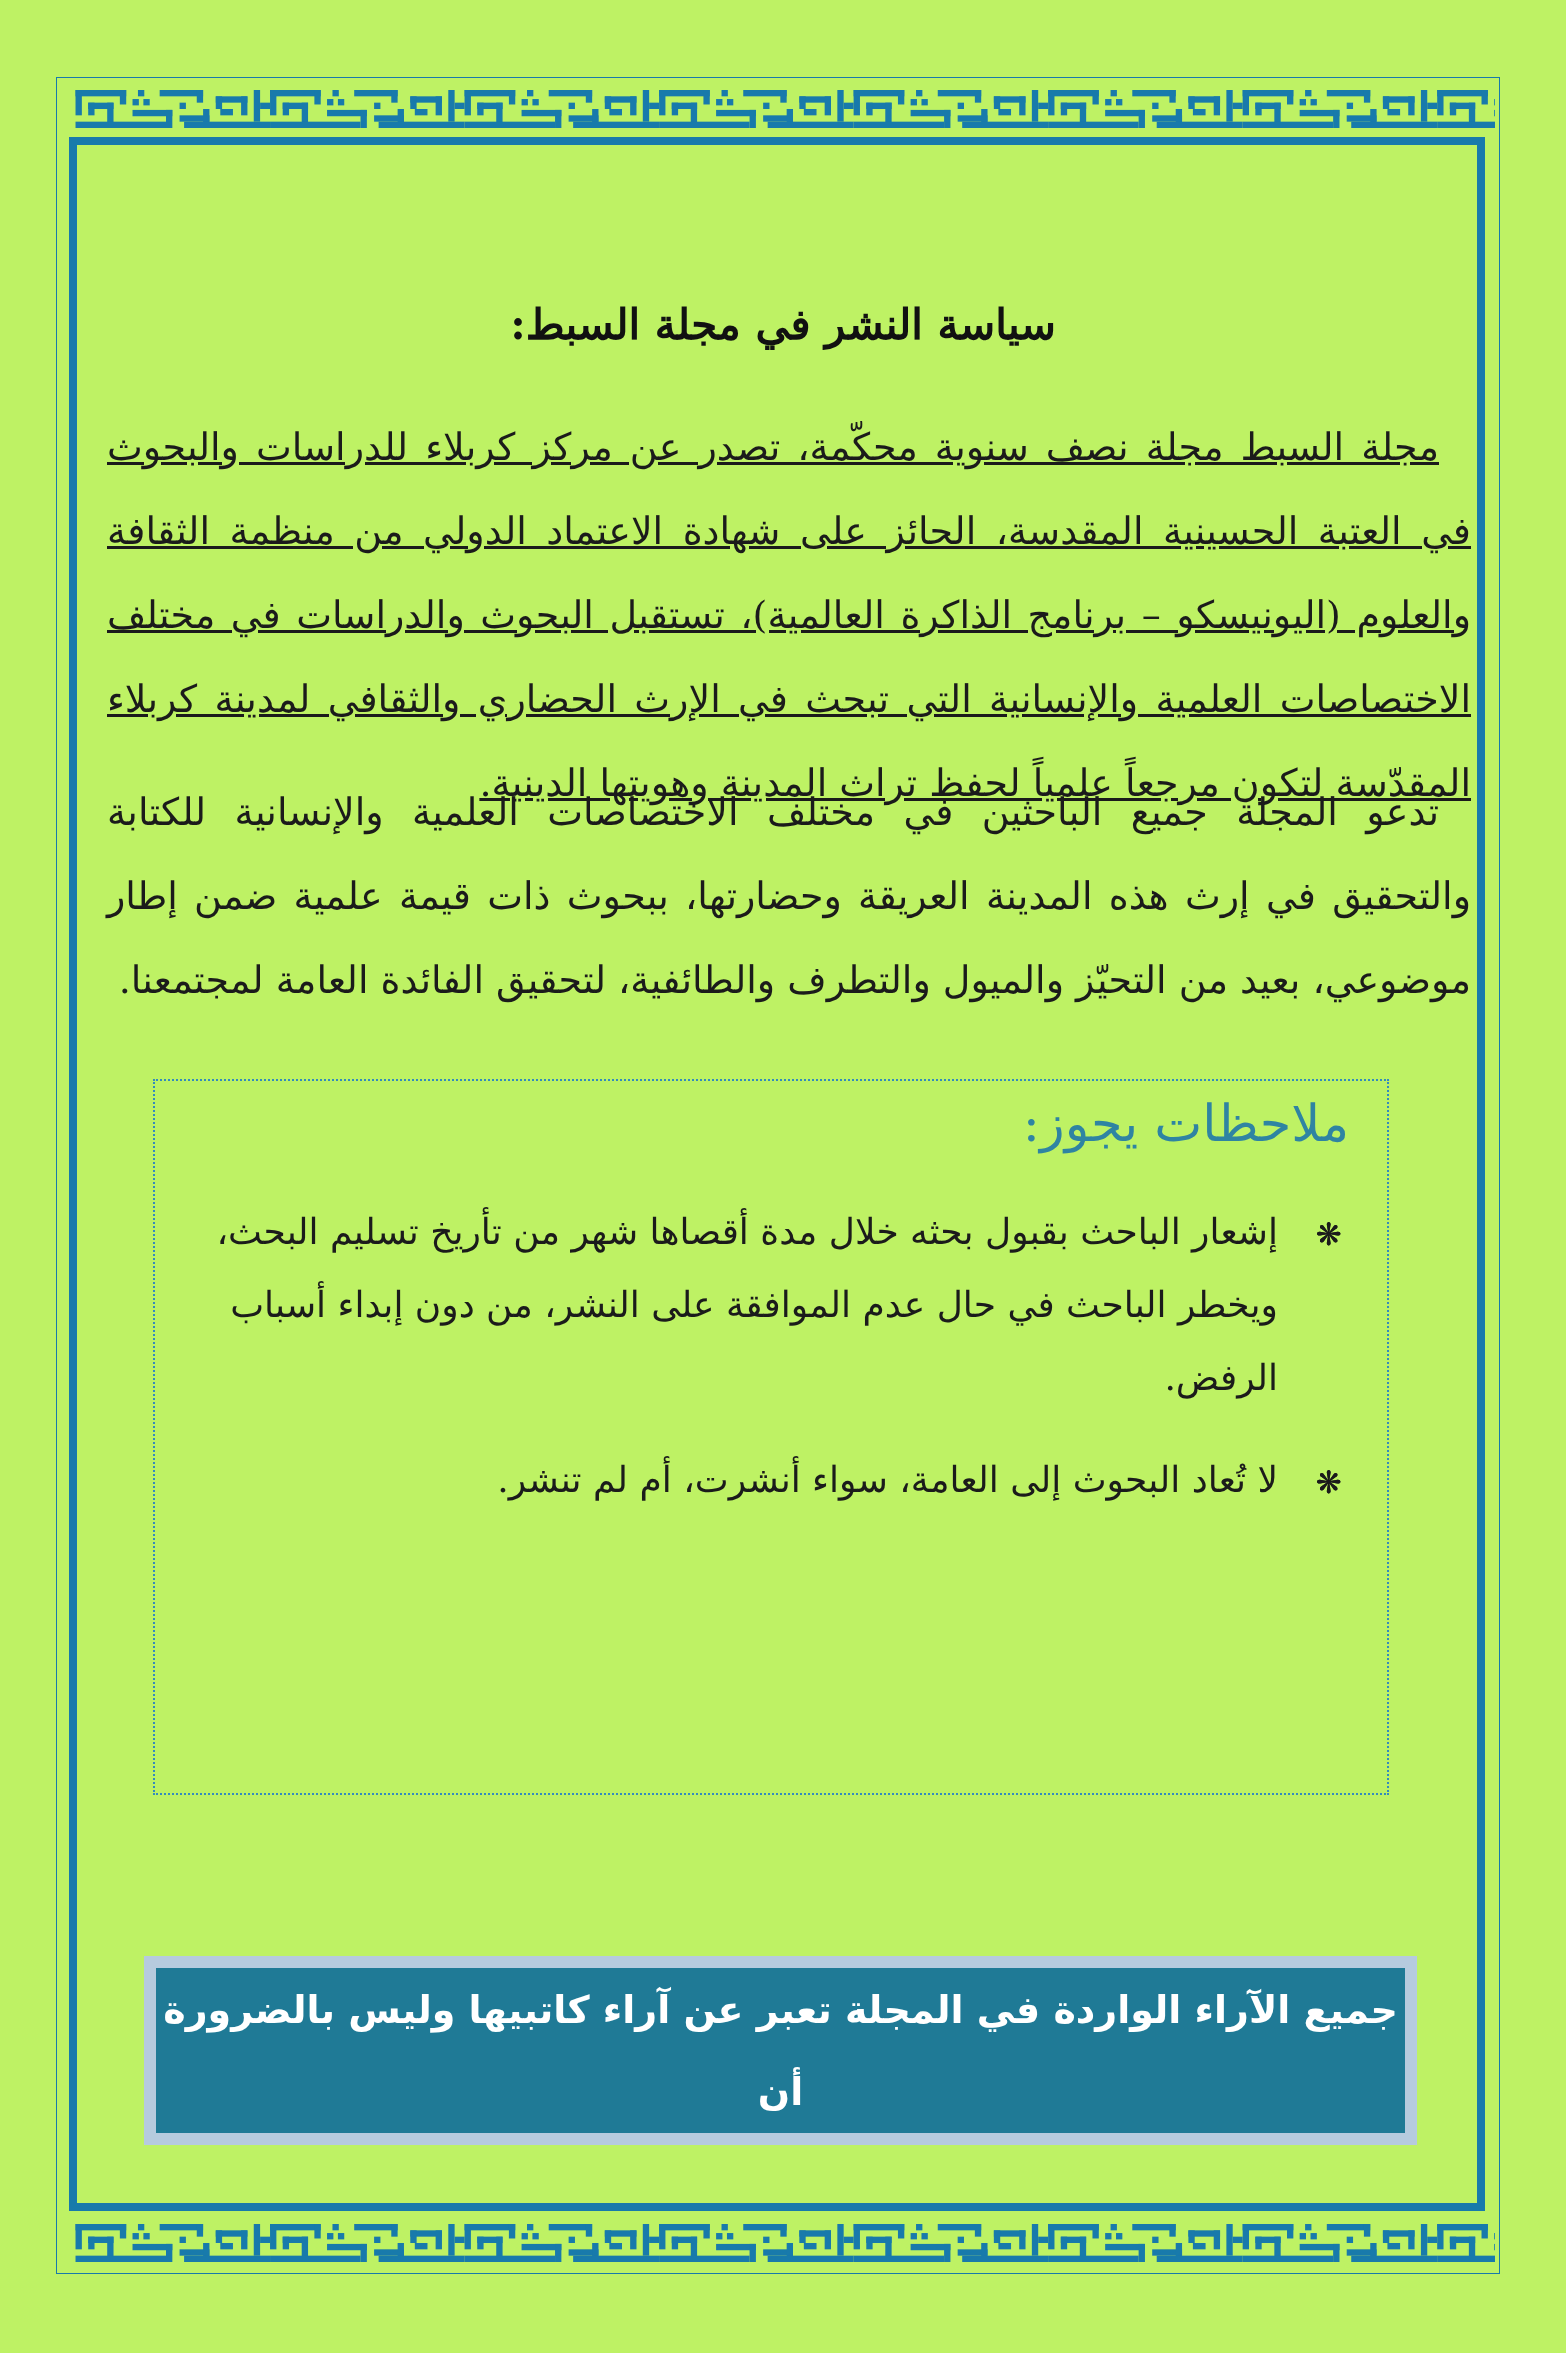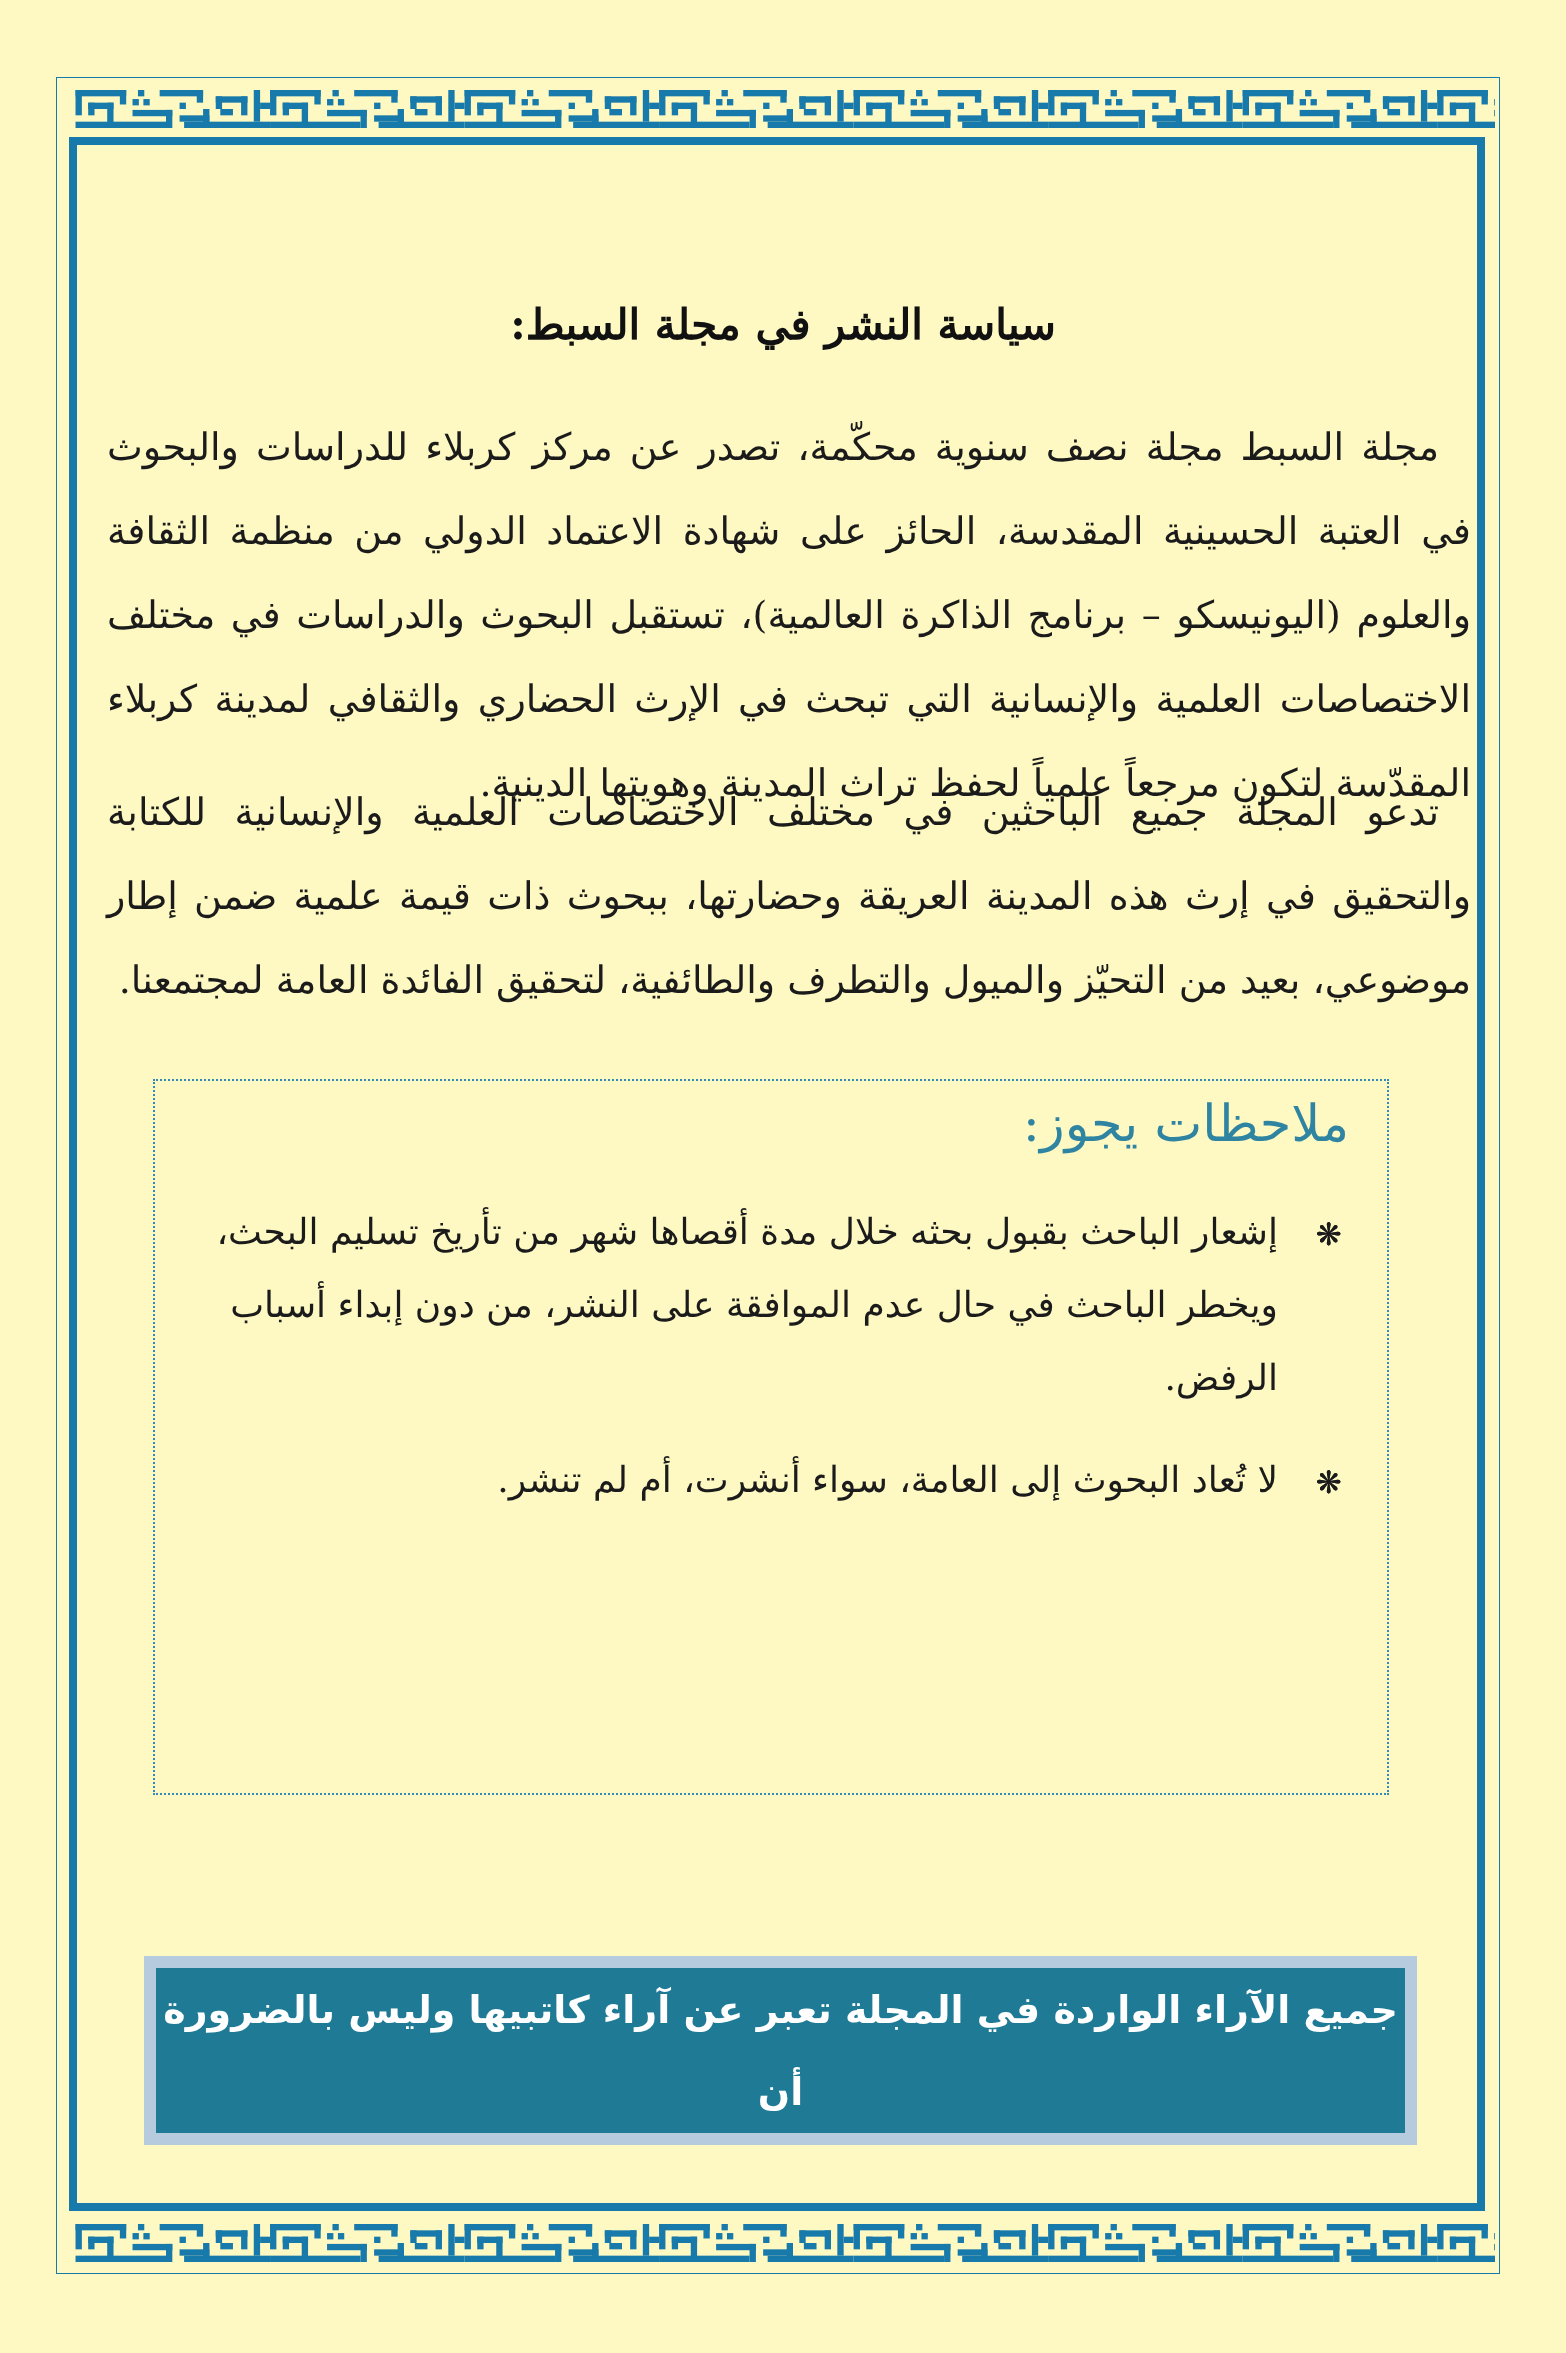--- a/index.html
+++ b/index.html
@@ -2,21 +2,21 @@
 <html dir="rtl" lang="ar" style="font-size:14.5px"><head>
 <meta charset="utf-8">
 <style>
   * { box-sizing: border-box; margin: 0; padding: 0; }
   html, body { background: #ffffff; }
   body { font-family: "DejaVu Serif", "Liberation Serif", serif; color: #1b1b1b; }
   .page {
     position: relative;
     width: 1566px;
     height: 2354px;
-    background: #fef9c3;
+    background: #bef264;
     overflow: hidden;
     direction: rtl;
   }
 
   
   .outer-frame {
     position: absolute;
     left: 56px; top: 77px;
     width: 1444px; height: 2197px;
     border: 1.8px solid #187aab;
@@ -62,21 +62,21 @@
     position: absolute;
     left: 107px;
     width: 1364px;
     font-size: 38px;
     line-height: 84px;
     text-align: justify;
     text-align-last: right;
     text-indent: 32px;
     direction: rtl;
   }
-  .para1 { top: 405px; }
+  .para1 { top: 405px; text-decoration: underline; }
   .para2 { top: 770px; }
 
   
   .notes-box {
     position: absolute;
     left: 153px; top: 1079px;
     width: 1236px; height: 716px;
     border: 2.7px dotted #338bbd;
     padding: 12.7px 38px;
   }

